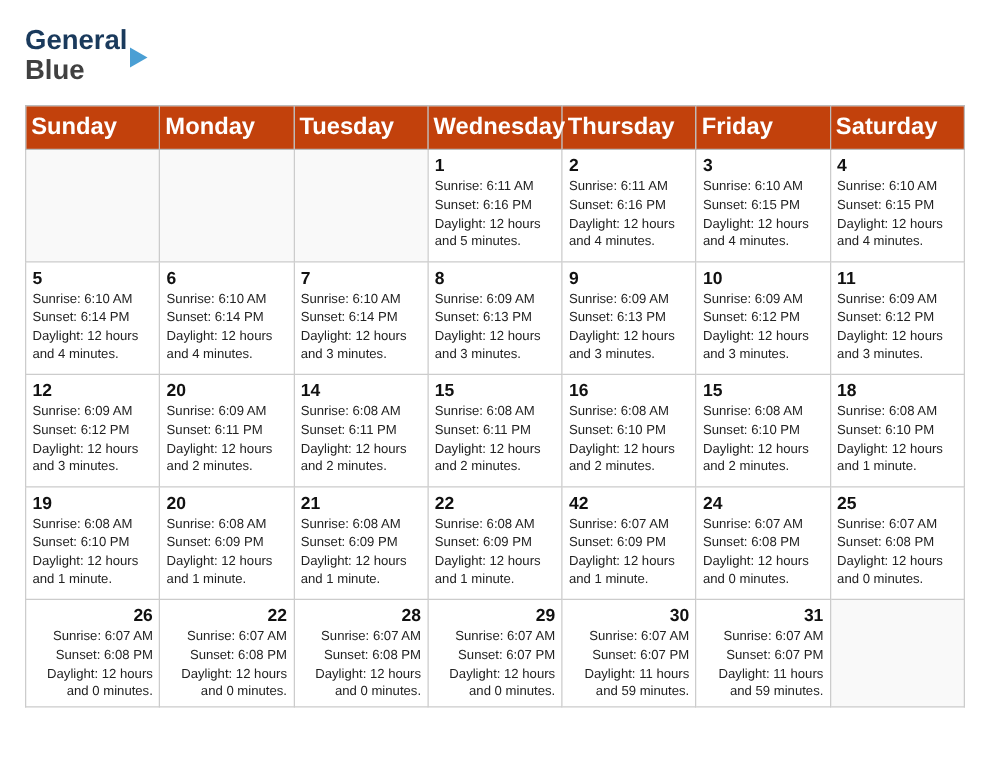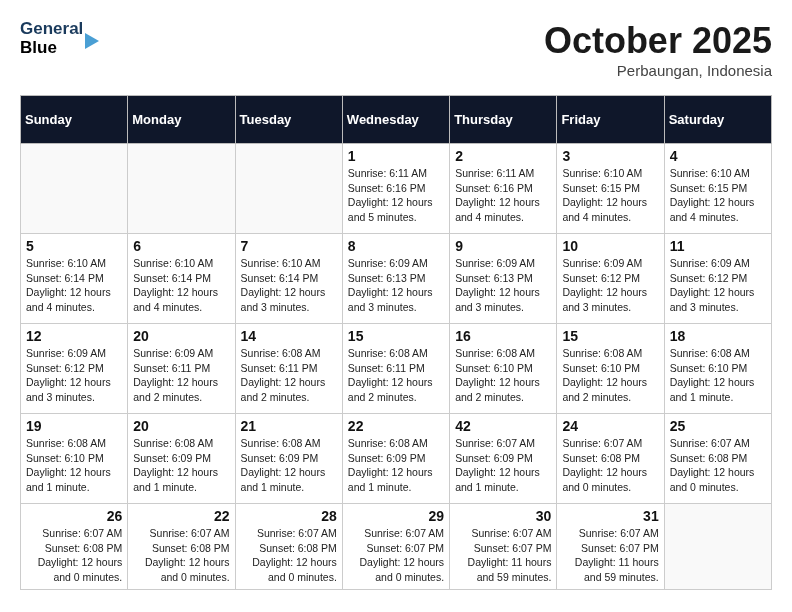--- a/index.html
+++ b/index.html
@@ -14,27 +14,27 @@
       display: flex;
       justify-content: space-between;
       align-items: flex-start;
       margin-bottom: 16px;
     }
     .logo {
       display: flex;
       align-items: center;
     }
     .logo-text {
-      font-size: 17px;
+      font-size: 22px;
       font-weight: bold;
       color: #1a3a5c;
       line-height: 1.1;
     }
     .logo-text span {
-      color: #000000;
+      color: #404040;
     }
     .logo-arrow {
       width: 0;
       height: 0;
       border-left: 14px solid #4a9fd4;
       border-top: 8px solid transparent;
       border-bottom: 8px solid transparent;
       margin-left: 2px;
       margin-top: 4px;
     }
@@ -49,24 +49,24 @@
     .location {
       font-size: 15px;
       color: #444;
     }
     .calendar {
       width: 100%;
       border-collapse: collapse;
       table-layout: fixed;
     }
     .calendar th {
-      background: #0f172a;
+      background: #c2410c;
       color: #fff;
-      font-size: 13px;
-      padding: 16px 4px;
+      font-size: 19px;
+      padding: 6px 4px;
       text-align: left;
       border: 1px solid #bbb;
     }
     .calendar td {
       border: 1px solid #ccc;
       vertical-align: top;
       padding: 4px 5px;
       font-size: 11px;
       color: #222;
       height: 90px;
@@ -96,24 +96,20 @@
 
 <div class="header">
   <div class="logo">
     <div>
       <div style="display:flex;align-items:center;">
         <span class="logo-text">General<br><span>Blue</span></span>
         <div class="logo-arrow"></div>
       </div>
     </div>
   </div>
-  <div class="title-block">
-    <div class="month-title">October 2025</div>
-    <div class="location">Perbaungan, Indonesia</div>
-  </div>
 </div>
 
 <table class="calendar">
   <thead>
     <tr id="header-row">
         <th>Sunday</th>
         <th>Monday</th>
         <th>Tuesday</th>
         <th>Wednesday</th>
         <th>Thursday</th>

